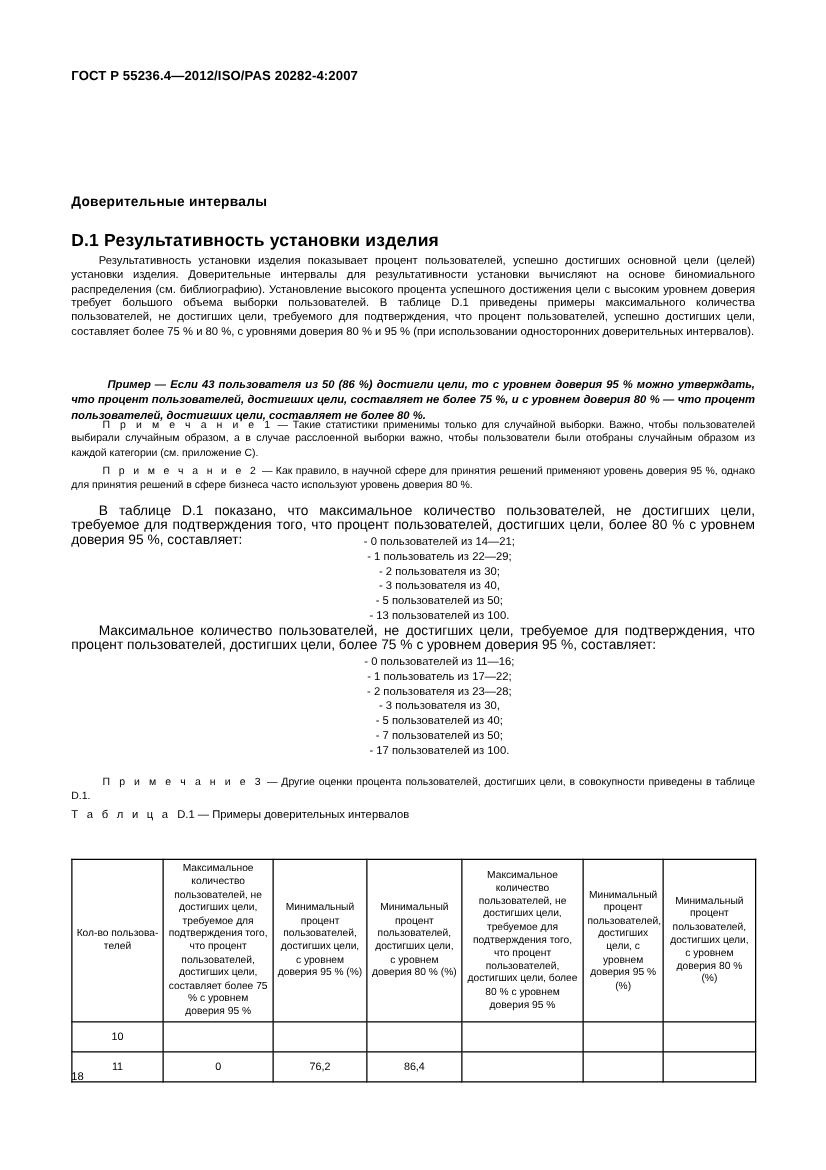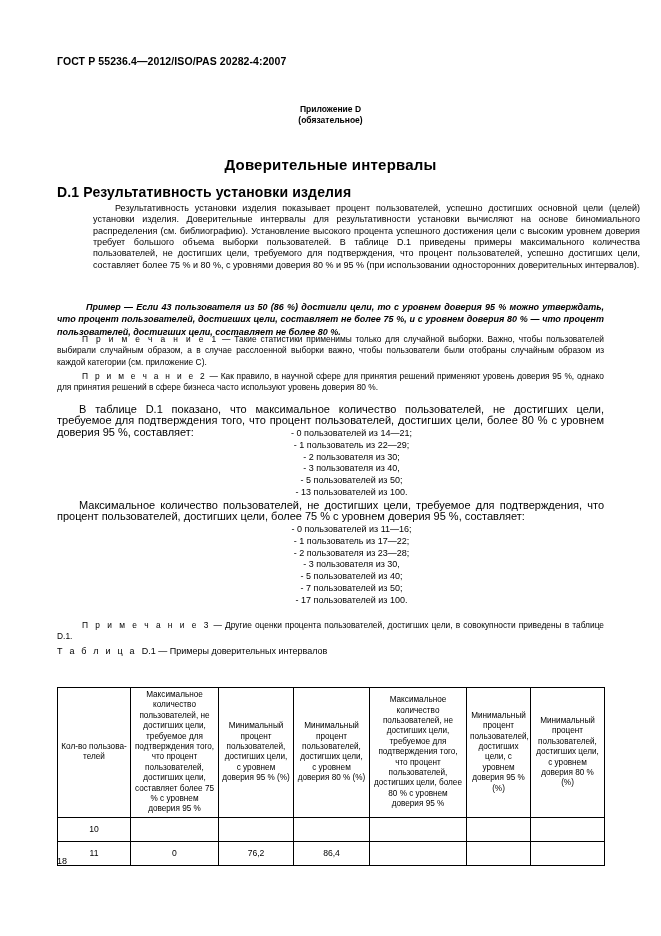--- a/index.html
+++ b/index.html
@@ -42,22 +42,21 @@
     font-size: 8.5px;
     font-weight: bold;
     line-height: 11px;
   }
 
   .main-title {
     position: absolute;
     left: 57px;
     top: 156px;
     width: 547px;
-    text-align: center;
-    font-size: 15px;
+    font-size: 11px;
     font-weight: bold;
     letter-spacing: 0.2px;
   }
 
   .section-title {
     position: absolute;
     left: 57px;
     top: 184px;
     font-size: 14px;
     font-weight: bold;
@@ -65,21 +64,20 @@
   }
 
   .body-block {
     position: absolute;
     left: 57px;
     width: 547px;
     font-size: 9px;
     line-height: 11.35px;
     text-align: justify;
     text-justify: inter-word;
-    margin-left: 36px;
   }
   .body-block p {
     margin: 0;
     text-indent: 22px;
   }
 
   .example {
     position: absolute;
     left: 57px;
     width: 547px;
@@ -157,24 +155,20 @@
     font-size: 9px;
   }
 </style>
 </head>
 <body>
 
 <div class="page">
 
   <div class="doc-header">ГОСТ Р 55236.4—2012/ISO/PAS 20282-4:2007</div>
 
-  <div class="annex-block">
-    <div>Приложение D</div>
-    <div>(обязательное)</div>
-  </div>
 
   <div class="main-title">Доверительные интервалы</div>
 
   <div class="section-title">D.1  Результативность установки изделия</div>
 
   <div class="body-block" style="top:203px;">
     <p>Результативность установки изделия показывает процент пользователей, успешно достигших основной цели (целей) установки изделия. Доверительные интервалы для результативности установки вычисляют на основе биномиального распределения (см. библиографию). Установление высокого процента успешного достижения цели с высоким уровнем доверия требует большого объема выборки пользователей. В таблице D.1 приведены примеры максимального количества пользователей, не достигших цели, требуемого для подтверждения, что процент пользователей, успешно достигших цели, составляет более 75 % и 80 %, с уровнями доверия 80 % и 95 % (при использовании односторонних доверительных интервалов).</p>
   </div>
 
   <div class="example" style="top:289px;margin-top:12px;">

